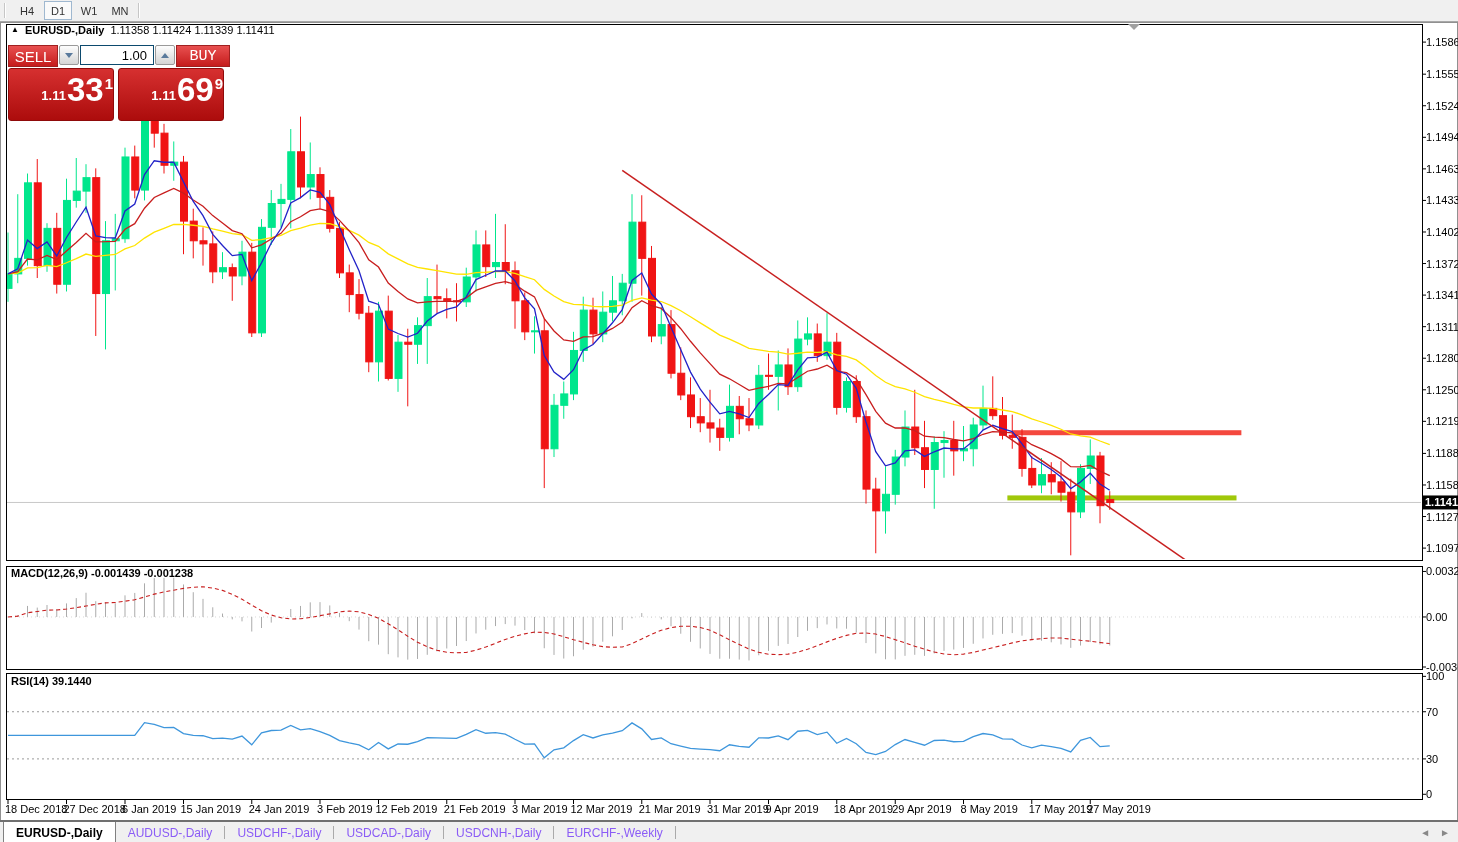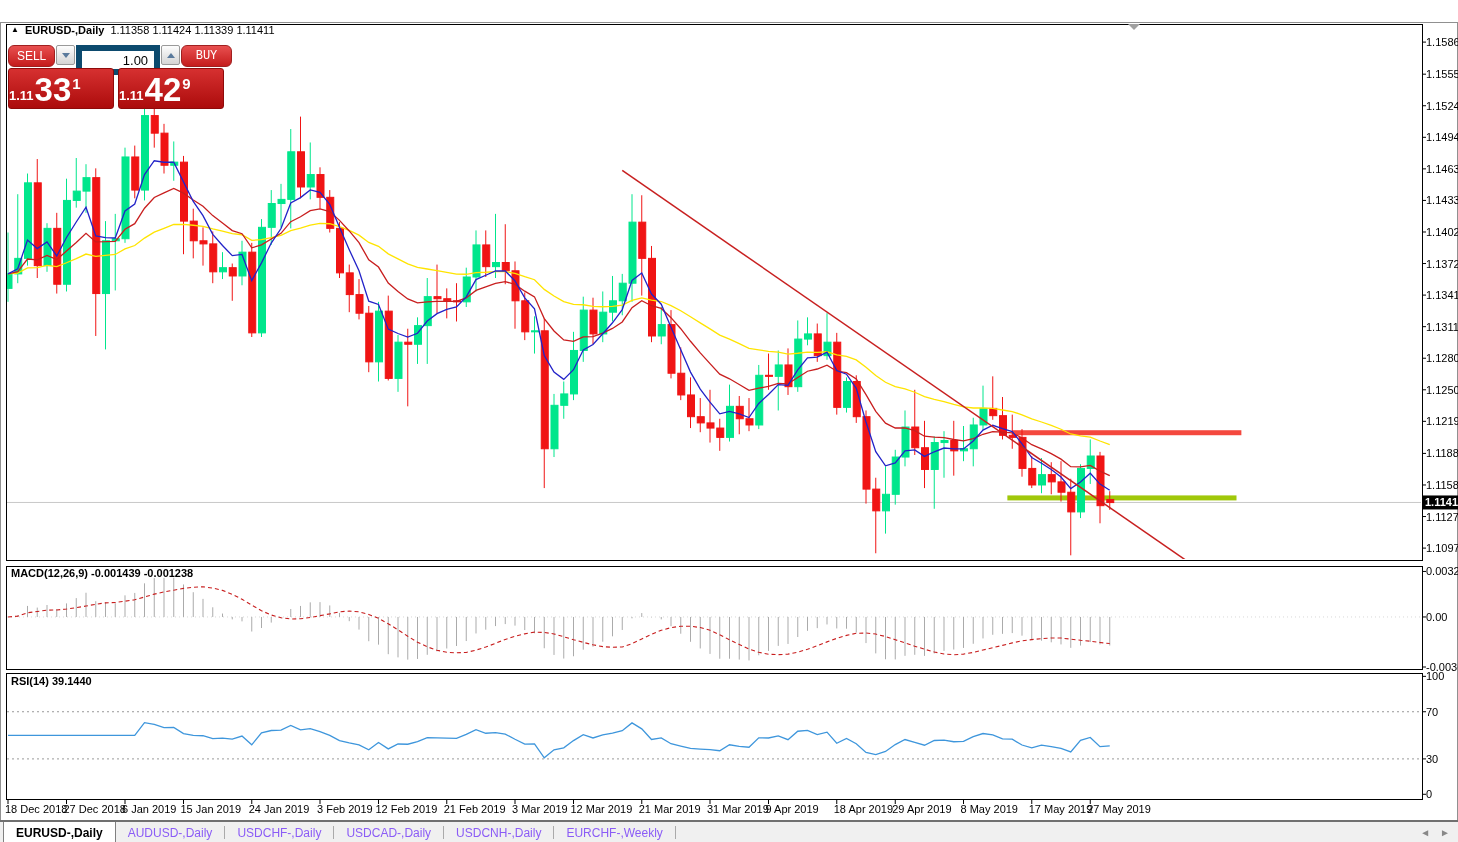--- a/index.html
+++ b/index.html
@@ -15,35 +15,35 @@
   .tb-sep{width:1px;height:15px;background:#C6C6C6;border-right:1px solid #fff;margin:0 4px;}
   
   #chart-title{position:absolute;left:11px;top:24px;z-index:3;font-size:11px;color:#000;
     display:flex;align-items:center;gap:6px;}
   #chart-title .tri{font-size:8px;line-height:10px;}
   #chart-title .sym{font-weight:700;}
   #chart-title .ohlc{font-weight:400;}
   
   #trade-panel{position:absolute;left:8px;top:45px;z-index:3;width:224px;}
   #tp-row1{display:flex;height:20px;gap:1px;}
-  .tp-btn{height:20px;border-radius:6px;border:1px solid #A02020;color:#fff;font-size:12px;
+  .tp-btn{height:20px;border-radius:0;border:1px solid #A02020;color:#fff;font-size:15px;
     display:flex;align-items:center;justify-content:center;
     background:linear-gradient(#E85050,#C51C1C);cursor:pointer;}
   #sell-btn{width:48px;}
   #buy-btn{width:52px;font-family:Liberation Mono, monospace;}
   .spin{width:18px;height:18px;border:1px solid #9A9A9A;border-radius:2px;
     background:linear-gradient(#FDFDFD,#D5D5D5);display:flex;align-items:center;justify-content:center;cursor:pointer;}
   .spin .tri-dn{width:0;height:0;border-left:4px solid transparent;border-right:4px solid transparent;border-top:5px solid #5A7A9C;}
   .spin .tri-up{width:0;height:0;border-left:4px solid transparent;border-right:4px solid transparent;border-bottom:5px solid #5A7A9C;}
-  #vol-input{width:66px;height:18px;border:6px solid #0c4a6e;background:#fff;font-size:13px;
+  #vol-input{width:66px;height:18px;border:1px solid #0c4a6e;background:#fff;font-size:13px;
     font-family:"Liberation Sans",sans-serif;text-align:right;padding:0 6px 0 0;}
   #tp-row2{display:flex;gap:4px;margin-top:3px;}
   .quote-box{width:104px;height:37px;border-radius:3px;border:1px solid #8F0A0A;color:#fff;
-    background:linear-gradient(#D63030,#AC0C0C);display:flex;align-items:flex-end;justify-content:flex-start;
-    padding-bottom:2px;cursor:pointer;}
+    background:linear-gradient(#D63030,#AC0C0C);display:flex;align-items:flex-end;justify-content:flex-end;
+    padding-bottom:14px;cursor:pointer;}
   .quote-box .small{font-size:13px;font-weight:700;margin:0 1px 3px 0;}
   .quote-box .big{font-size:33px;font-weight:700;line-height:33px;}
   .quote-box .sup{font-size:15px;font-weight:700;margin:0 0 14px 1px;}
   
   #tab-bar{position:absolute;left:0;top:821px;width:1458px;height:21px;background:#F0F0F0;
     border-top:1px solid #707070;z-index:3;display:flex;align-items:stretch;font-size:12px;}
   .tab{display:flex;align-items:center;padding:0 12px;color:#8b5cf6;cursor:pointer;}
   .tab.active{background:#fff;border-left:1px solid #808080;border-right:1px solid #808080;
     color:#000;font-weight:600;margin-left:3px;}
   .tab-div{width:1px;background:#AAA;margin:4px 0;}
@@ -524,20 +524,28 @@
         <line x1="1090.25" y1="800" x2="1090.25" y2="804" stroke="#000"></line>
         <text x="1087.25" y="813" font-size="11" fill="#000" font-family="Liberation Sans, sans-serif" text-anchor="start" font-weight="400">27 May 2019</text>
       </g>
       <g>
         <text x="11" y="577" font-size="11" fill="#000" font-family="Liberation Sans, sans-serif" text-anchor="start" font-weight="600">MACD(12,26,9) -0.001439 -0.001238</text>
         <text x="11" y="685" font-size="11" fill="#000" font-family="Liberation Sans, sans-serif" text-anchor="start" font-weight="600">RSI(14) 39.1440</text>
       </g>
       <rect x="6" y="24" width="1416" height="536" fill="transparent"></rect>
     </svg>
 
+  <div id="toolbar">
+    <div class="tb-sep"></div>
+    <div class="tf-btn">H4</div>
+    <div class="tf-btn active">D1</div>
+    <div class="tf-btn">W1</div>
+    <div class="tf-btn">MN</div>
+    <div class="tb-sep"></div>
+  </div>
 
   <div id="chart-title">
     <span class="tri">▲</span>
     <span class="sym">EURUSD-,Daily</span>
     <span class="ohlc">1.11358 1.11424 1.11339 1.11411</span>
   </div>
 
   <div id="trade-panel">
     <div id="tp-row1">
       <div class="tp-btn" id="sell-btn">SELL</div>
@@ -551,21 +559,21 @@
       <div class="tp-btn" id="buy-btn">BUY</div>
     </div>
     <div id="tp-row2">
       <div class="quote-box">
         <span class="small">1.11</span>
         <span class="big">33</span>
         <span class="sup">1</span>
       </div>
       <div class="quote-box">
         <span class="small">1.11</span>
-        <span class="big">42</span>
+        <span class="big">69</span>
         <span class="sup">9</span>
       </div>
     </div>
   </div>
 
   <div id="tab-bar">
     <div class="tab active">EURUSD-,Daily</div>
     <div class="tab">AUDUSD-,Daily</div>
     <div class="tab-div"></div>
     <div class="tab">USDCHF-,Daily</div>

